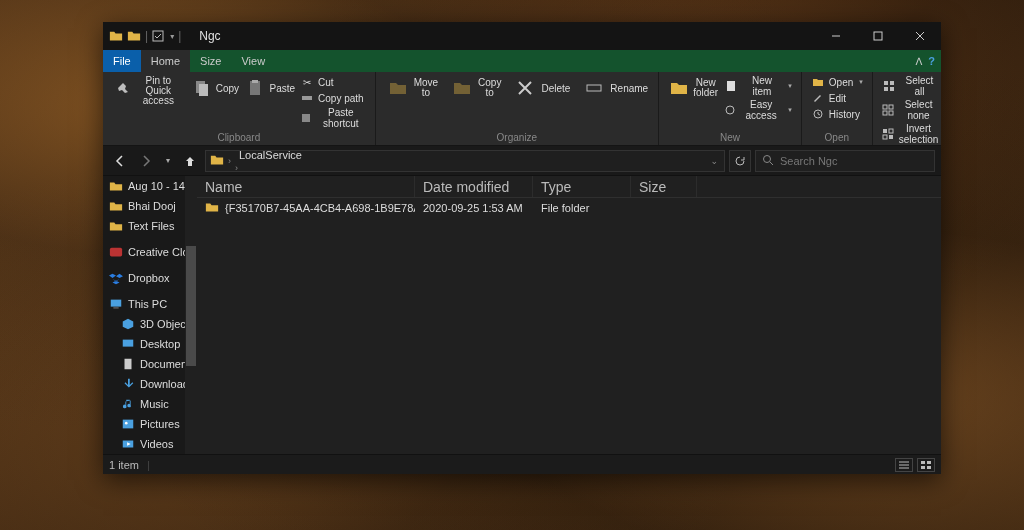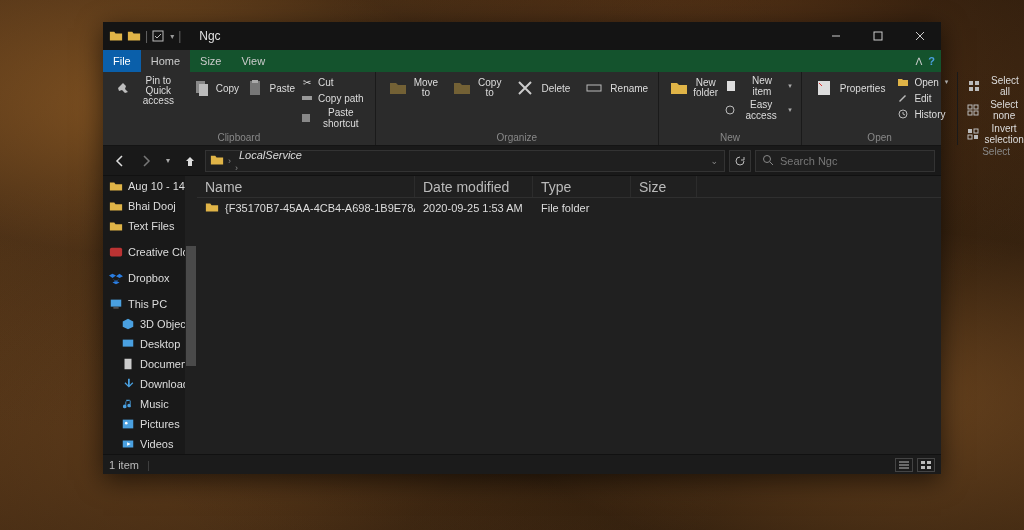--- a/index.html
+++ b/index.html
@@ -41,21 +41,21 @@
   .rgroup .glabel { font-size:10px; color:#888; padding-bottom:2px; }
   .rbtn { display:flex; flex-direction:row; align-items:center; justify-content:flex-start; gap:4px; font-size:10px; color:#ddd; padding:2px 4px; min-width:34px; text-align:center; }
   .rbtn .icon { width:24px; height:24px; display:flex; align-items:center; justify-content:center; }
   .rbtn.small { flex-direction:row; min-width:0; gap:4px; align-items:center; padding:1px 3px; }
   .rbtn.small .icon { width:14px; height:14px; }
   .stack { display:flex; flex-direction:column; gap:0; }
   
   .addrrow { height:30px; background:#191919; display:flex; align-items:center; padding:0 6px; gap:4px; border-bottom:1px solid #111; }
   .navbtn { width:22px; height:22px; display:flex; align-items:center; justify-content:center; color:#bbb; }
   .addrbar { flex:1; height:22px; background:#1f1f1f; border:1px solid #333; display:flex; align-items:center; font-size:11px; color:#ddd; overflow:hidden; }
-  .addrbar .crumb { display:flex; align-items:center; padding:0 2px 0 6px; white-space:nowrap;font-style:italic; }
+  .addrbar .crumb { display:flex; align-items:center; padding:0 2px 0 6px; white-space:nowrap; }
   .addrbar .chev { color:#888; padding:0 2px; font-size:9px; }
   .addrbar .foldericon { margin:0 2px 0 4px; }
   .refreshbox { width:22px;height:22px;background:#1f1f1f;border:1px solid #333;display:flex;align-items:center;justify-content:center;color:#bbb;}
   .searchbox { width:180px; height:22px; background:#1f1f1f; border:1px solid #333; display:flex; align-items:center; padding:0 6px; font-size:11px; color:#777; gap:6px;}
   
   .body { flex:1; display:flex; overflow:hidden; }
   .sidebar { width:94px; background:#191919; overflow:hidden; font-size:11px; position:relative; }
   .sidebar .scrollbar { position:absolute; right:0; top:0; bottom:0; width:12px; background:#202020; }
   .sidebar .thumb { position:absolute; right:1px; width:10px; background:#4a4a4a; }
   .sitem { display:flex; align-items:center; gap:5px; padding:3px 6px; color:#ddd; white-space:nowrap; overflow:hidden; }
@@ -272,29 +272,20 @@
               <span>Easy access</span>
               <span style="font-size:7px;color:#aaa;margin-left:2px;">▾</span>
             </div>
         </div>
       </div>
       <div class="glabel">New</div>
     </div>
 
     <div class="rgroup">
       <div class="items">
-        <div class="rbtn">
-            <span class="icon">
-              <svg width="20" height="20" viewBox="0 0 20 20">
-                <rect x="4" y="3" width="12" height="14" fill="#ddd"></rect>
-                <path d="M5 5l3 3" stroke="#d33"></path>
-              </svg>
-            </span>
-            <span>Properties</span>
-          </div>
         <div class="stack">
           <div class="rbtn small">
               <span class="icon">
                 <svg width="12" height="12" viewBox="0 0 12 12">
                   <path class="ic-folder" d="M1 3h4l1 1h5v6H1z"></path>
                 </svg>
               </span>
               <span>Open</span>
               <span style="font-size:7px;color:#aaa;margin-left:2px;">▾</span>
             </div>

